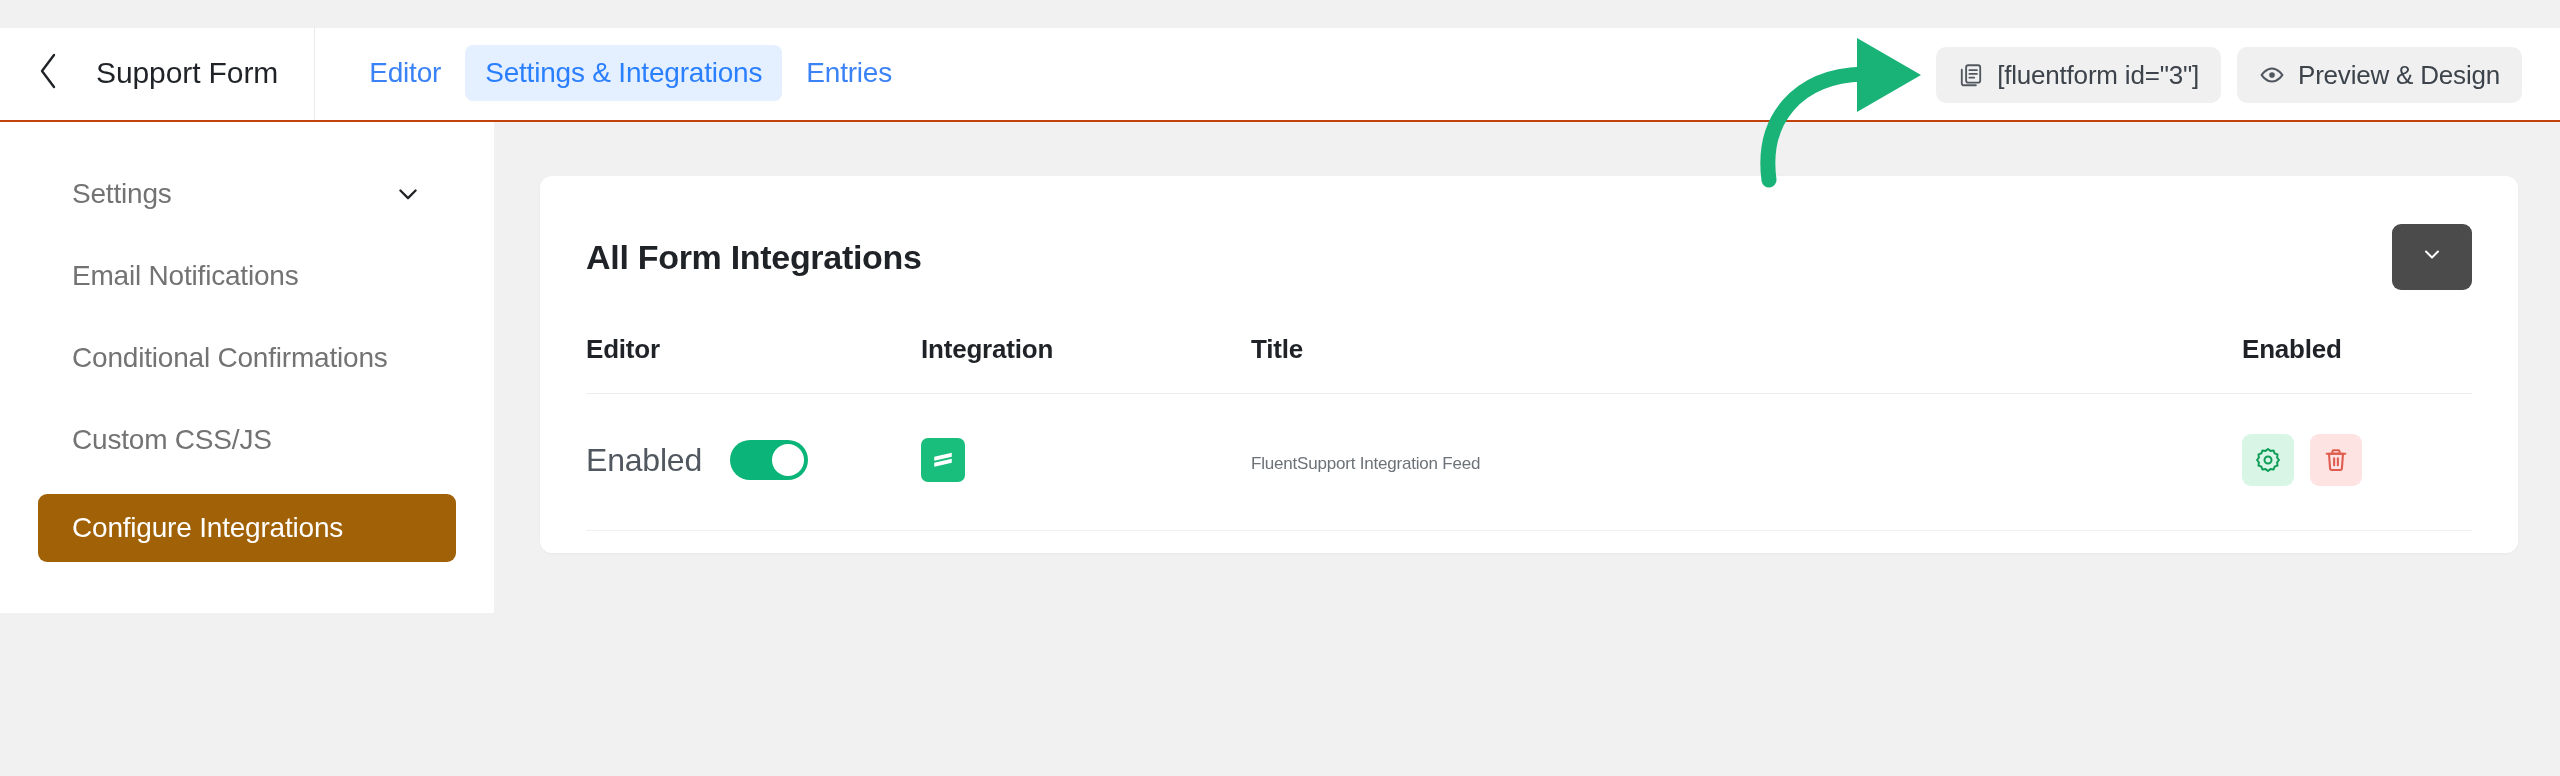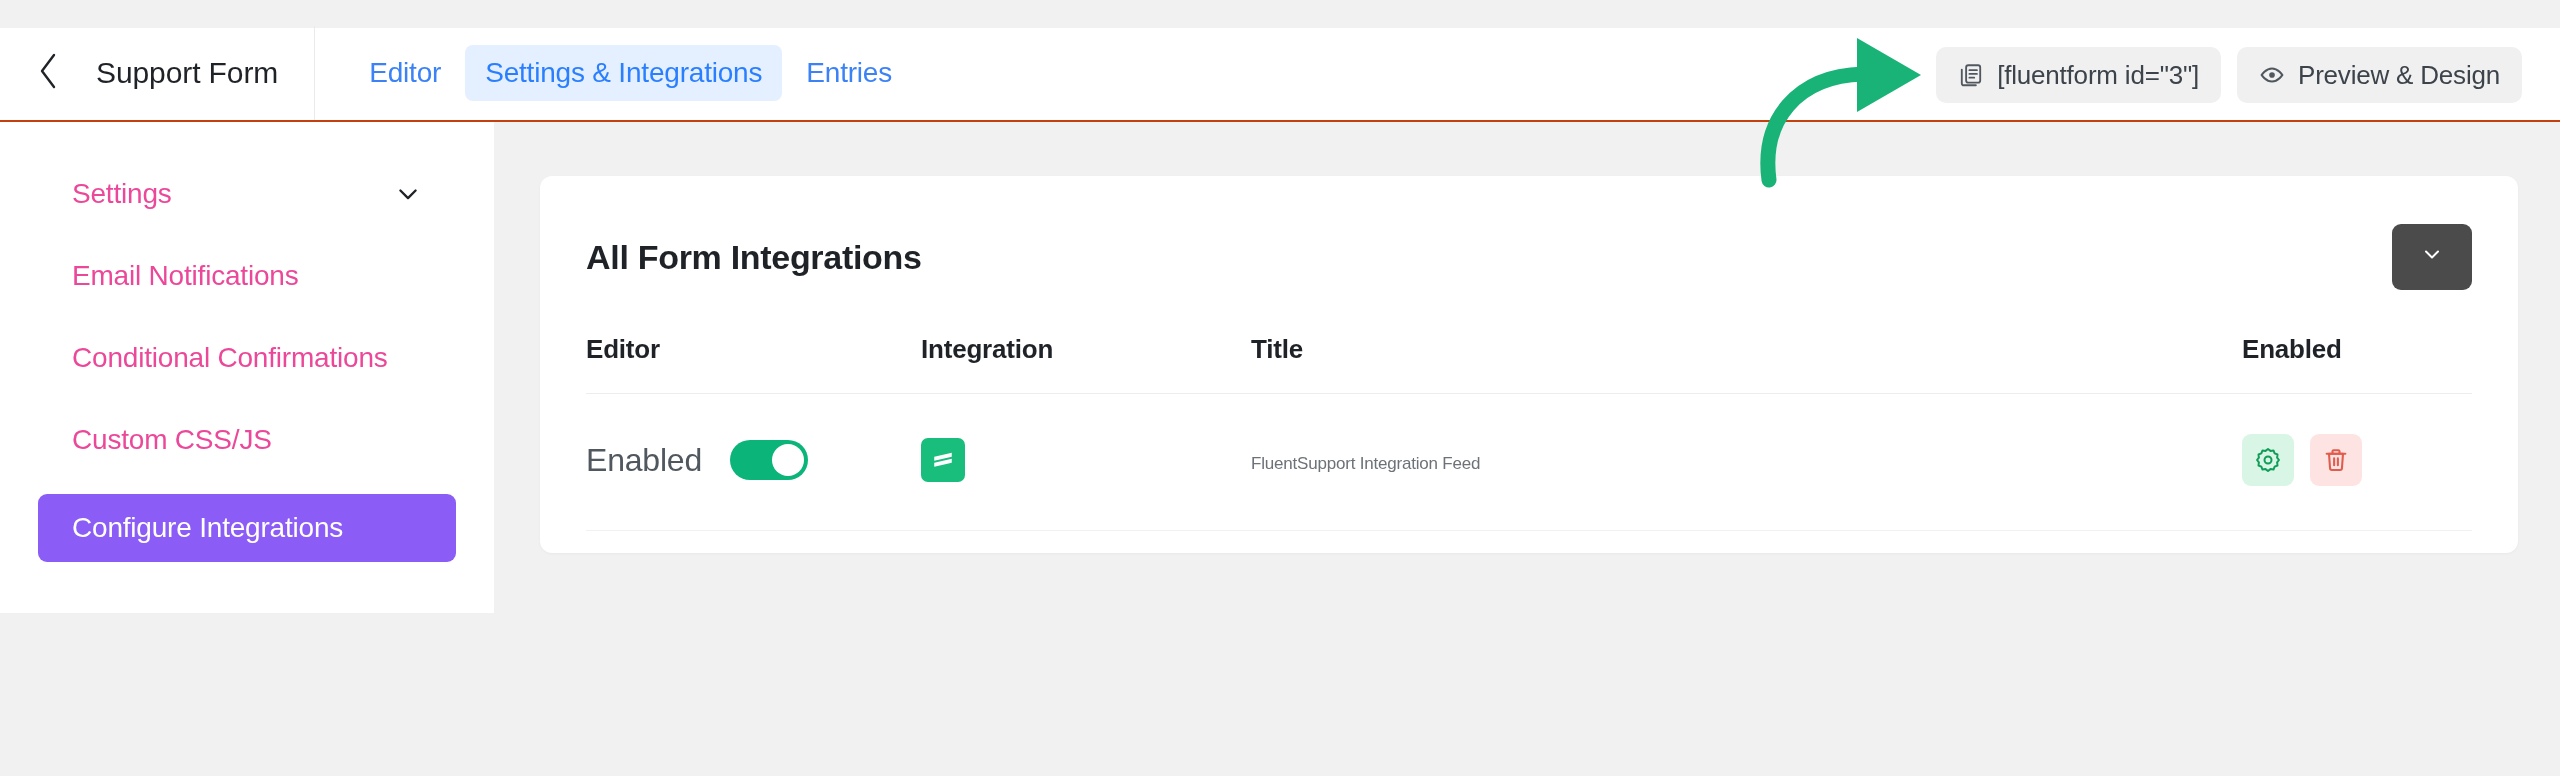--- a/index.html
+++ b/index.html
@@ -124,26 +124,26 @@
     align-items: center;
     justify-content: space-between;
     height: 56px;
     margin-bottom: 26px;
     border-radius: 9px;
     padding: 0 34px;
     cursor: pointer;
   }
   .side-item .side-label {
     font-size: 28px;
-    color: #ec4899;
+    color: #737373;
     letter-spacing: -0.2px;
     white-space: nowrap;
   }
   .side-item.active {
-    background: #8b5cf6;
+    background: #a16207;
     height: 68px;
   }
   .side-item.active .side-label { color: #ffffff; }
   .side-chevron { color: #1f2327; display: flex; align-items: center; }
 
   
   .main {
     flex: 1;
     padding: 35px 42px 0 46px;
     height: 682px;

